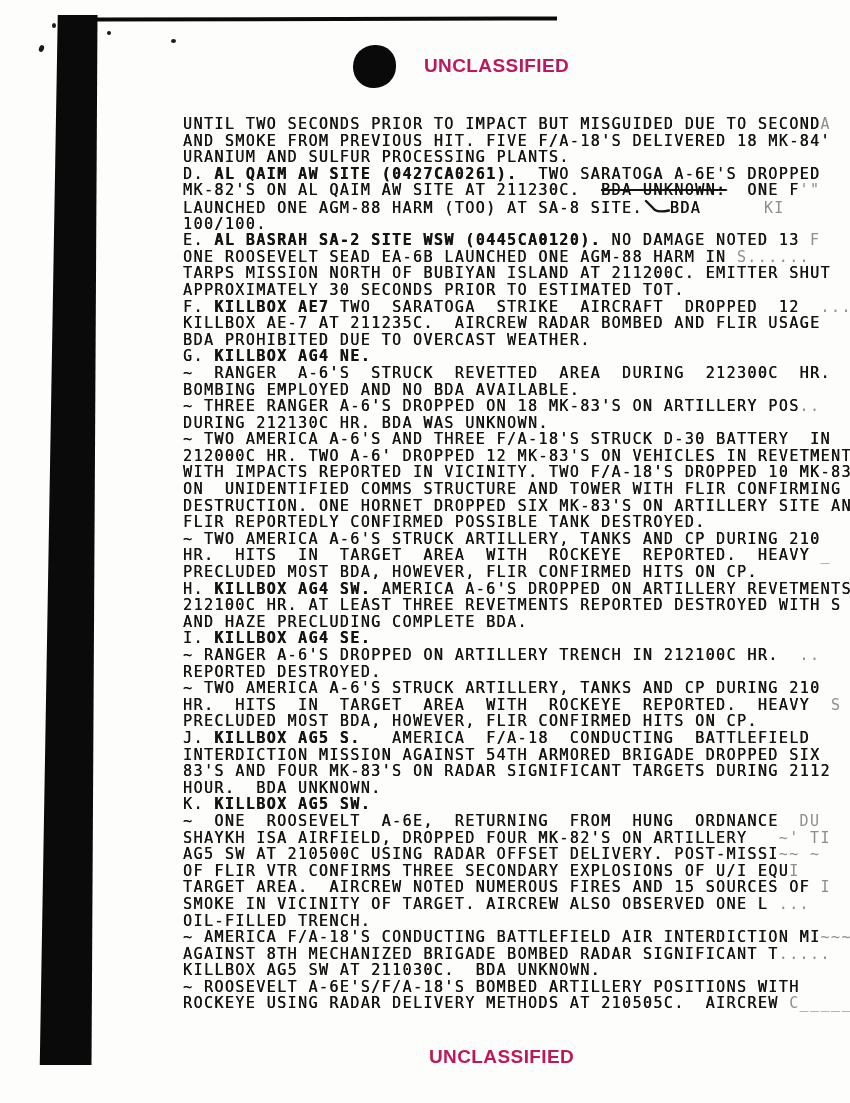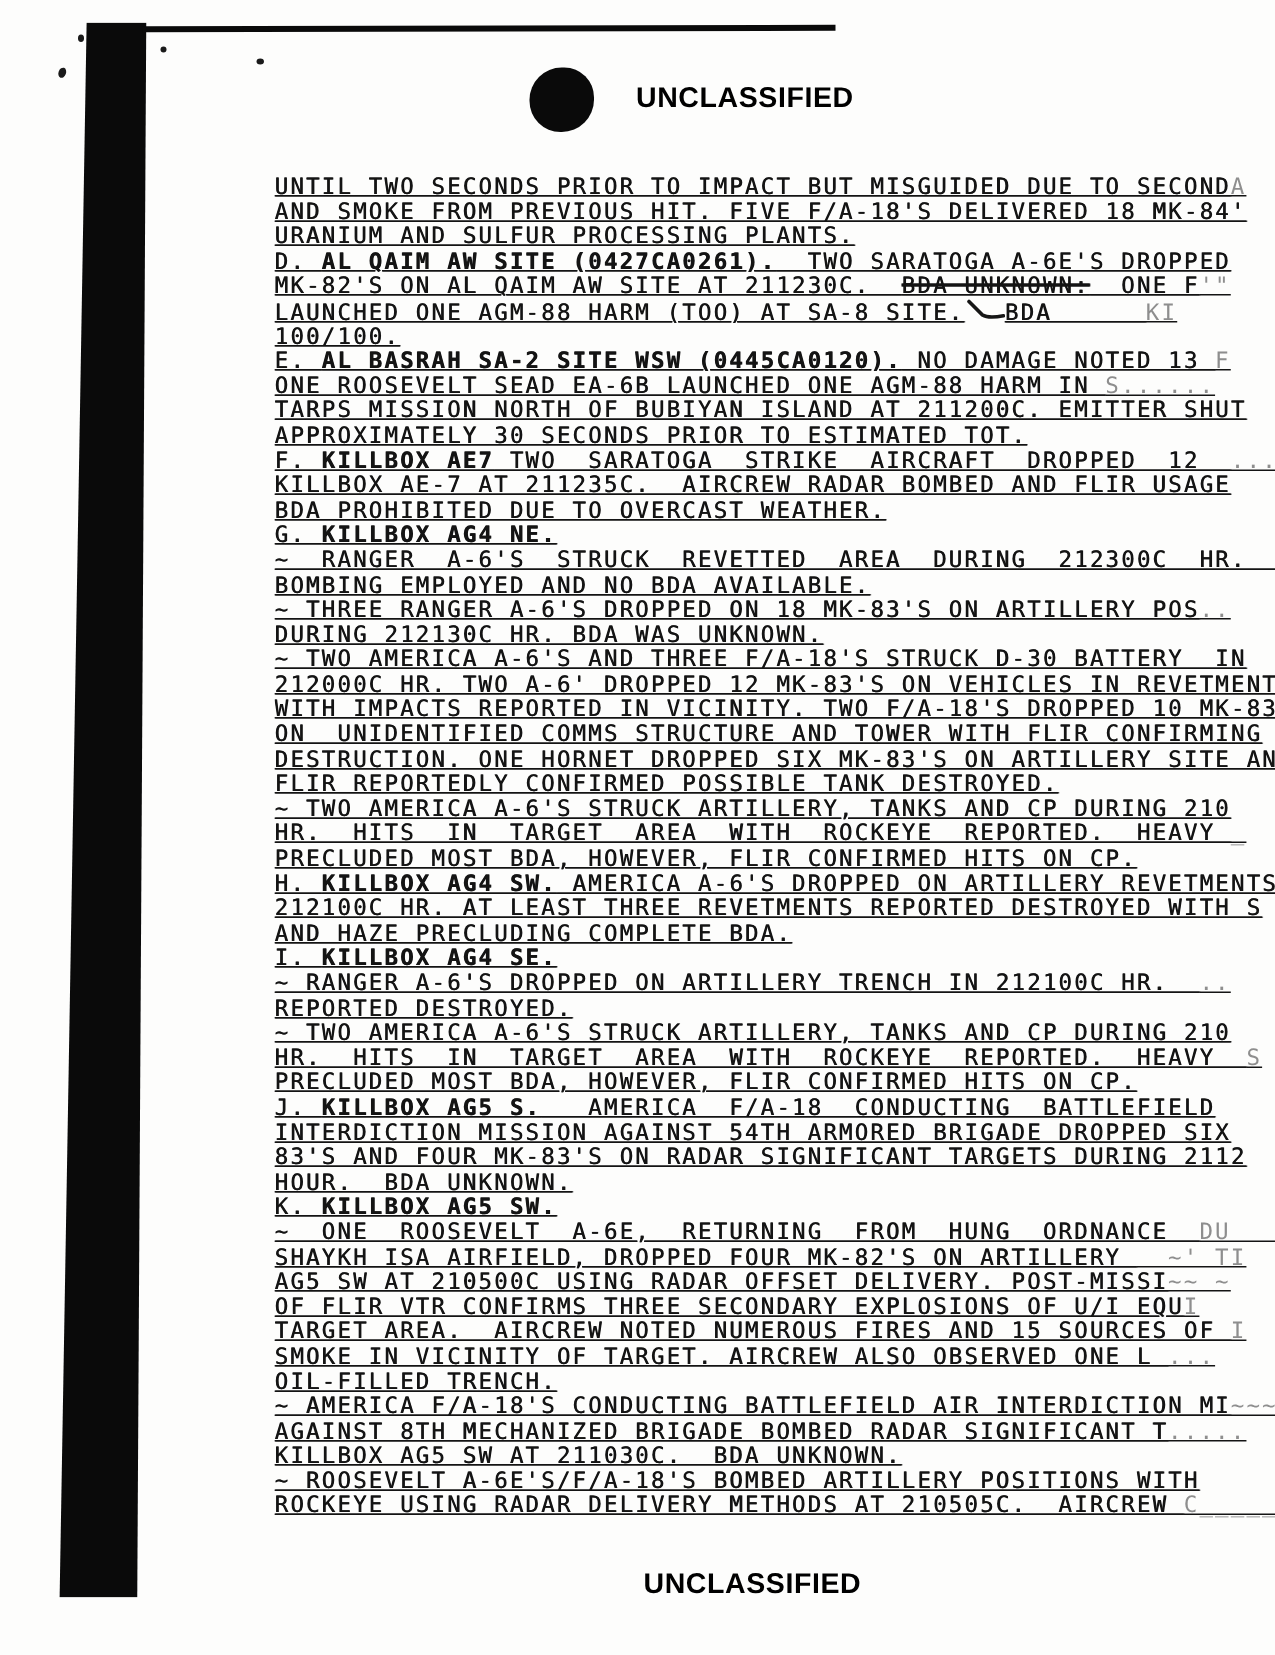--- a/index.html
+++ b/index.html
@@ -30,31 +30,30 @@
   .speck-4 { left: 52px;  top: 23px;  width: 4px; height: 5px; }
   
   .stamp-dot {
     position: absolute; left: 353px; top: 45px; width: 43px; height: 43px;
     background: #0a0a0a; border-radius: 50% 46% 50% 48%;
   }
   .classification {
     position: absolute;
     font-family: "Liberation Sans", sans-serif;
     font-weight: 700; font-size: 19px; letter-spacing: 0.4px;
-    color: #000000;
+    color: #be185d;
   }
   .classification.header { left: 424px; top: 55px; }
   .classification.footer { left: 429px; top: 1046px; }
   
   .doc-body {
     position: absolute; left: 183px; top: 116px; width: 667px; height: 910px;
     font-size: 15px; line-height: 16.6px; letter-spacing: 1.42px;
     color: #141414; white-space: pre; overflow: hidden;
     text-shadow: 0.35px 0 0 currentColor;
-    text-decoration: underline;
   }
   .line { height: 16.6px; white-space: pre; }
   .line span { white-space: pre; }
   .bold { font-weight: 700; }
   .strike { text-decoration: line-through; text-decoration-thickness: 2px; }
   .faint { color: #8e8e8e; text-shadow: none; }
   .caret-mark { display: inline-block; width: 27px; vertical-align: -2px; }
   .caret-mark svg { display: block; }
 </style>
 </head>

